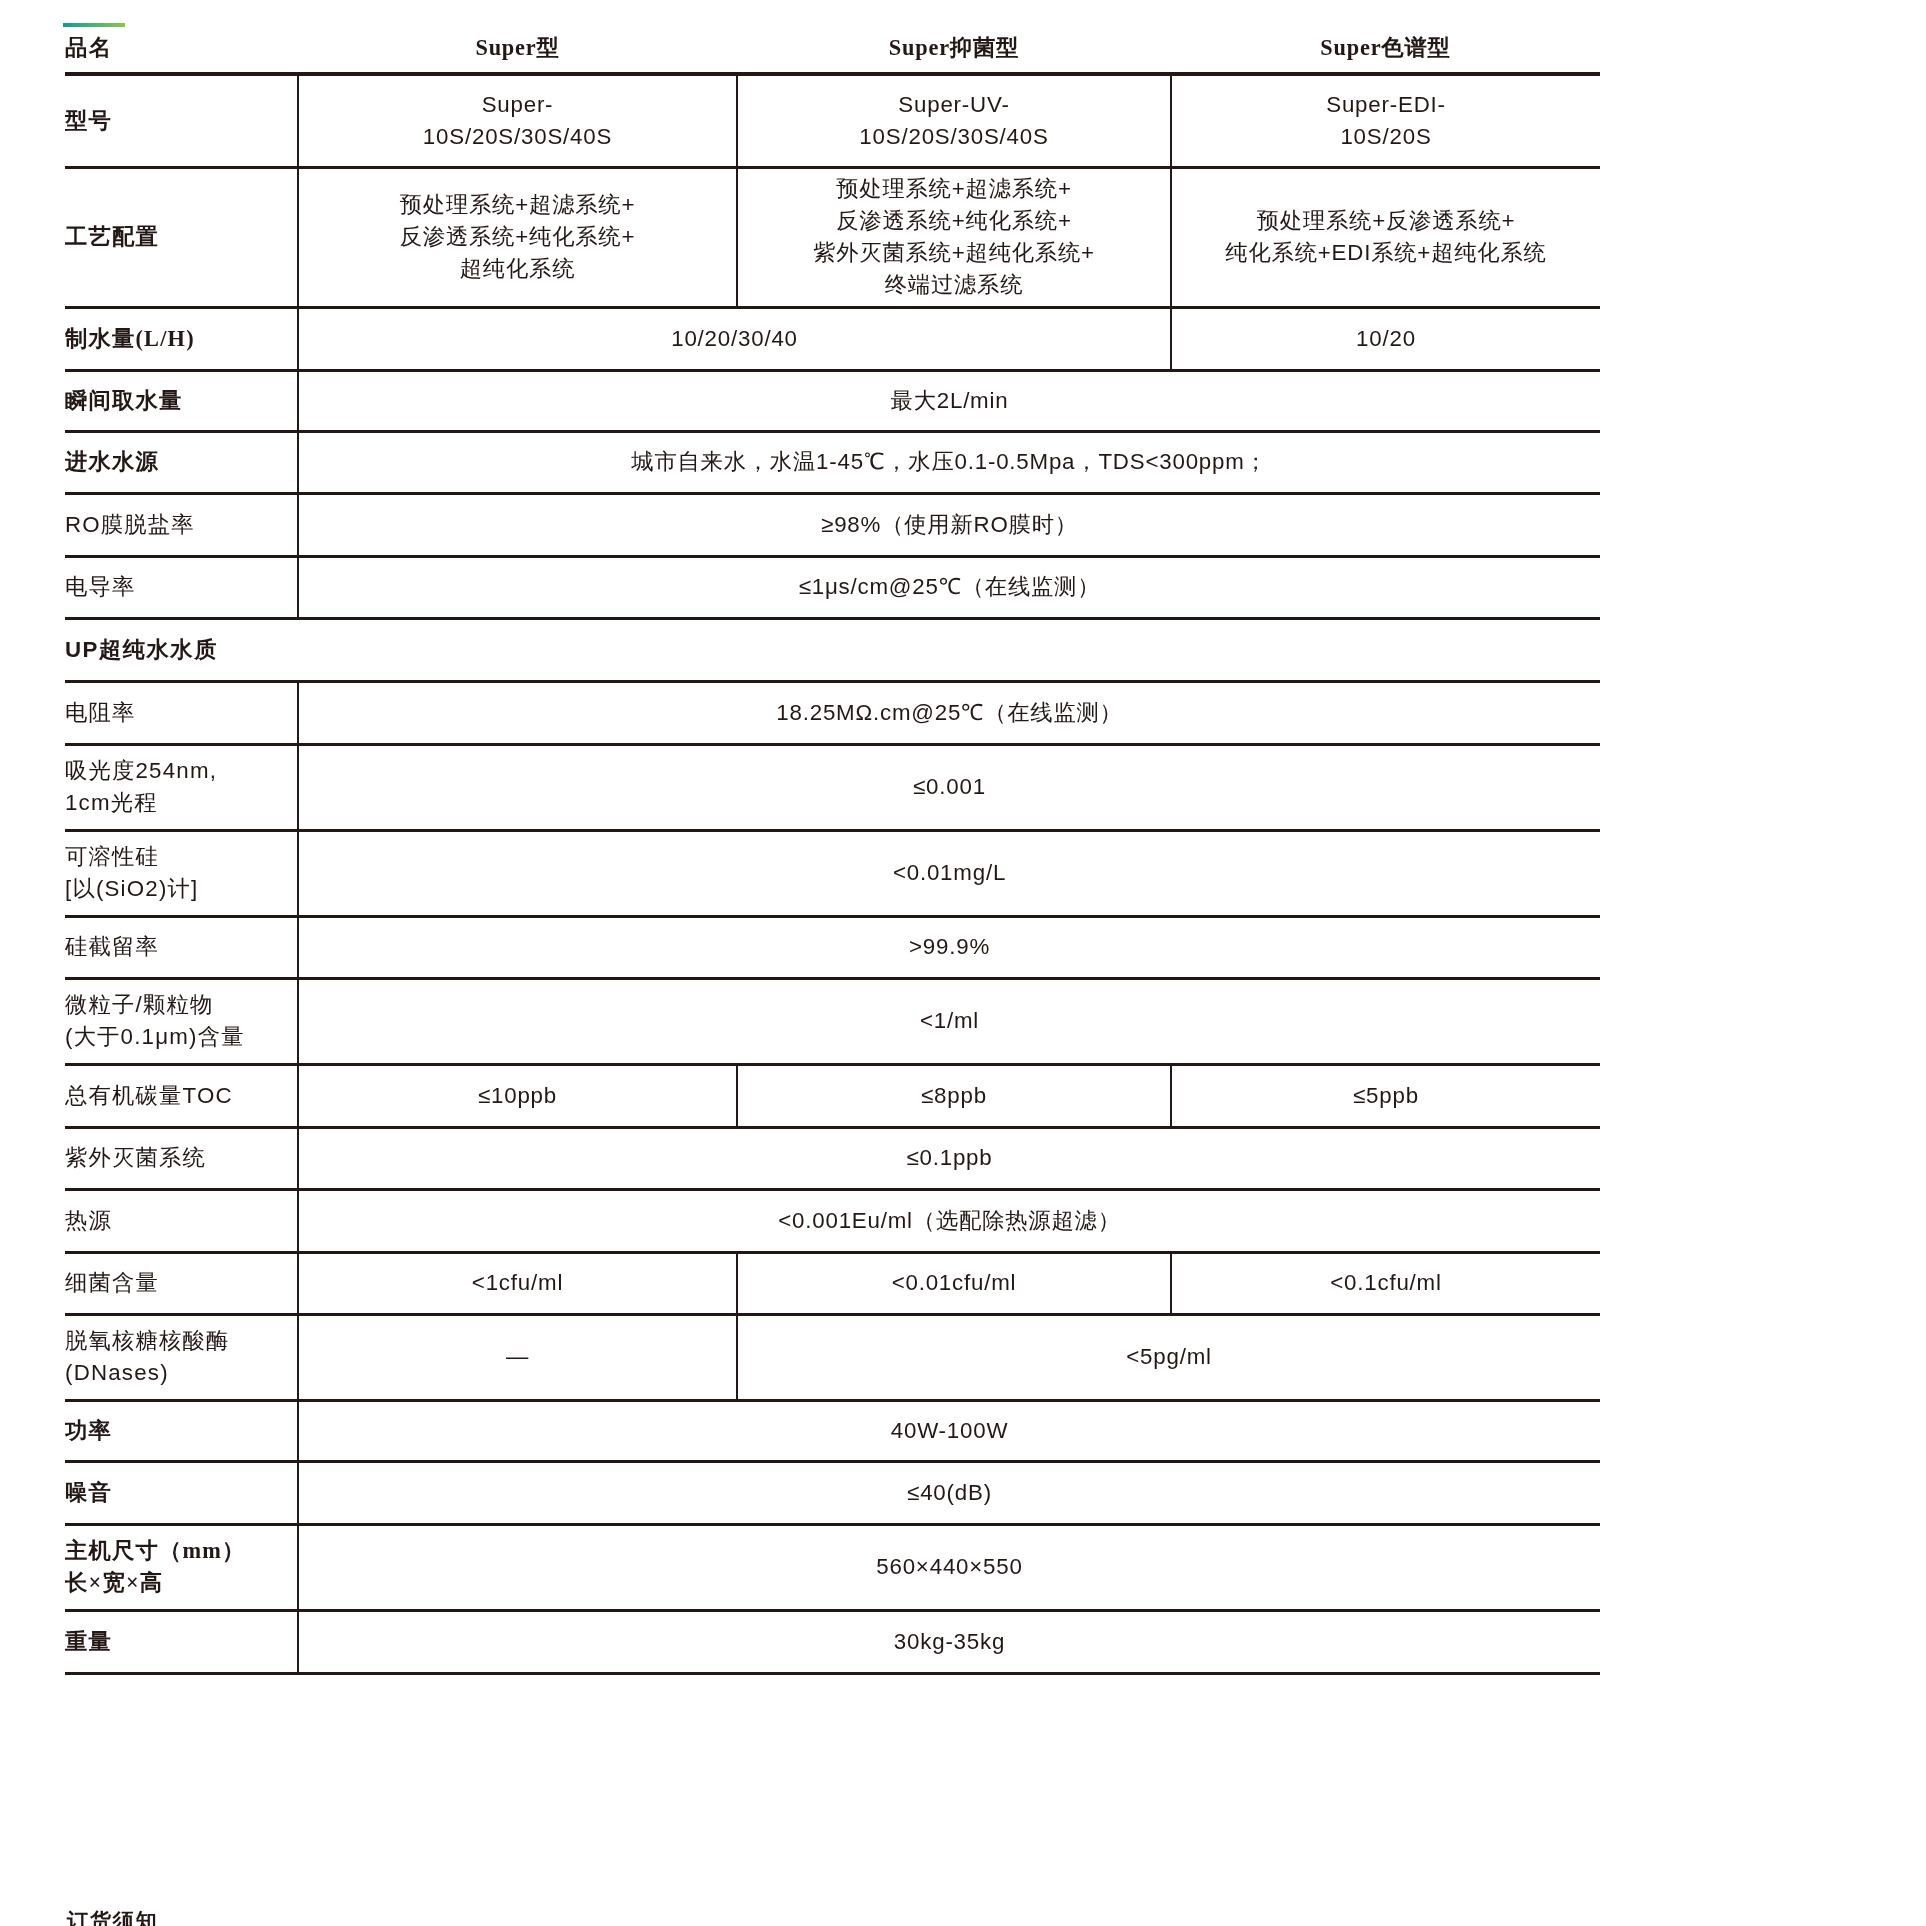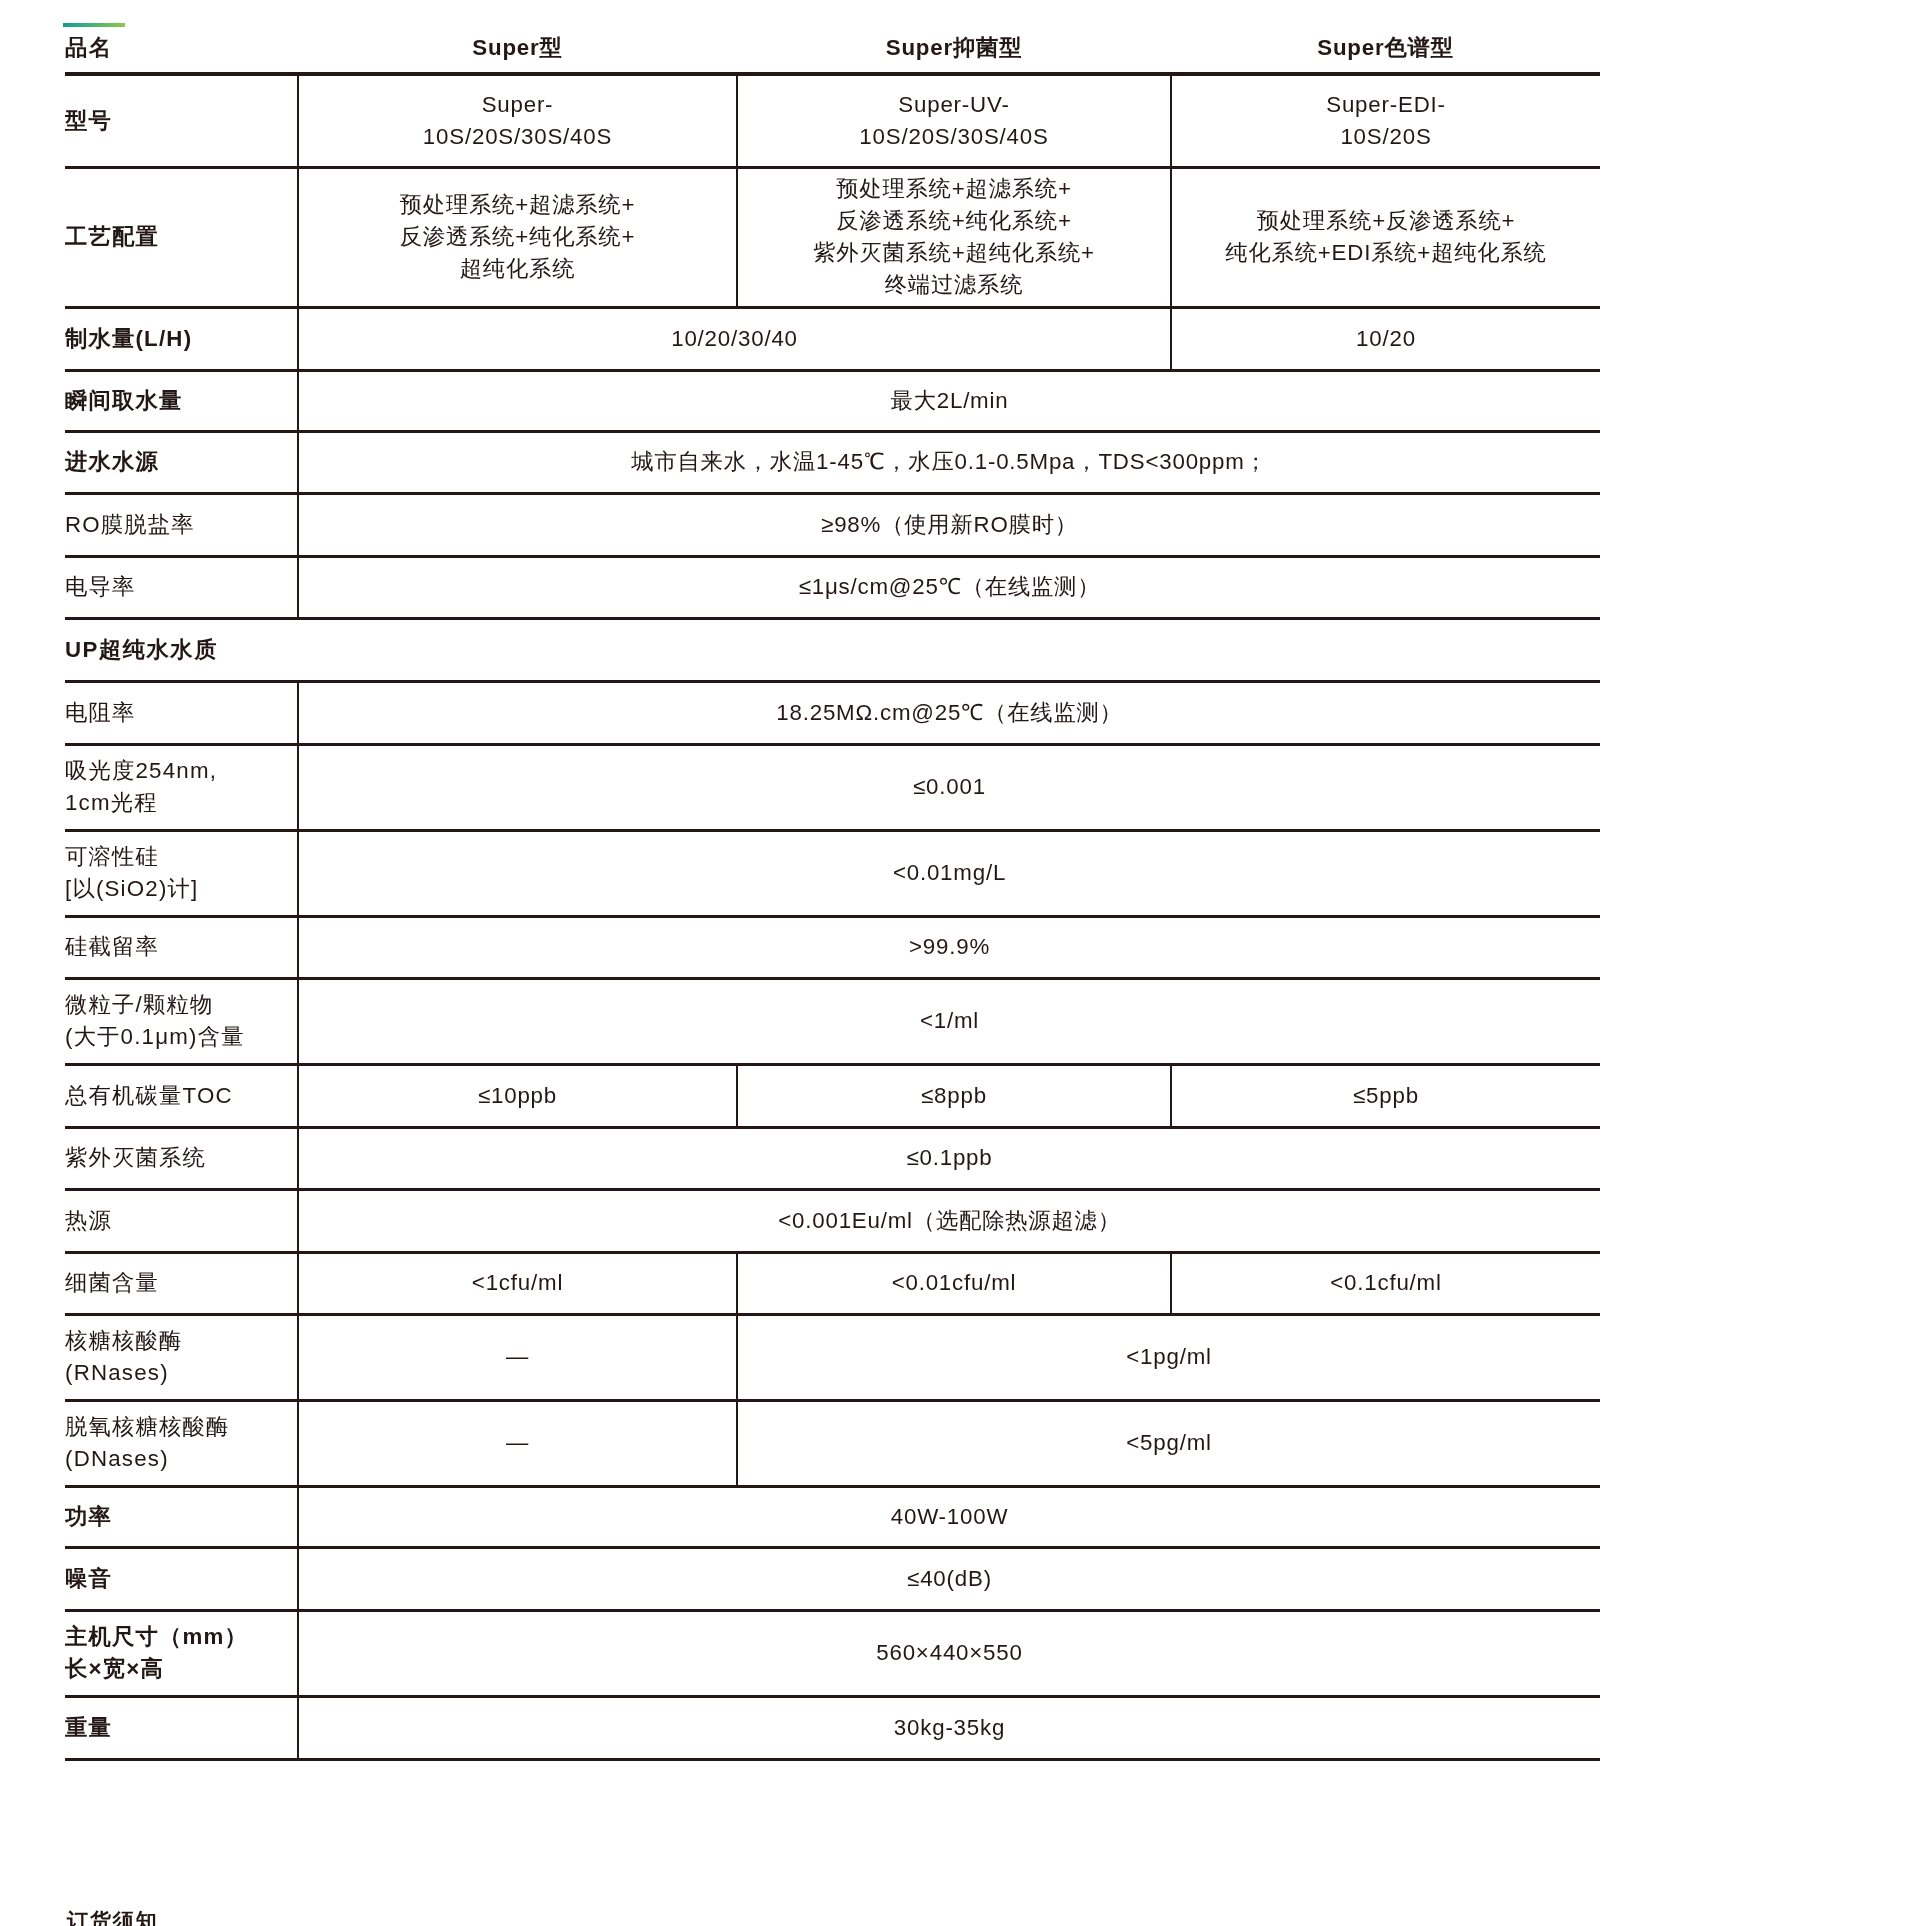--- a/index.html
+++ b/index.html
@@ -46,21 +46,21 @@
   td.lbl {
     text-align: left;
     padding-left: 9.2px;
     letter-spacing: 1.2px;
   }
   td.val {
     text-align: center;
     letter-spacing: 0.8px;
   }
   td.bl { border-left: 2.7px solid #231815; }
-  .b { font-weight: bold; }
+  .b { font-weight: bold; font-family: Liberation Serif, serif; }
   td.section {
     font-weight: bold;
     text-align: left;
     padding-left: 9.2px;
     letter-spacing: 1.5px;
   }
   td.head-label {
     font-weight: bold;
     text-align: left;
     padding-left: 9.2px;
@@ -205,26 +205,20 @@
       <td class="val bl" colspan="3">&lt;0.001Eu/ml（选配除热源超滤）</td>
     </tr>
 
     <tr class="hr" style="height:62px">
       <td class="lbl">细菌含量</td>
       <td class="val bl">&lt;1cfu/ml</td>
       <td class="val bl">&lt;0.01cfu/ml</td>
       <td class="val bl">&lt;0.1cfu/ml</td>
     </tr>
 
-    <tr class="hr" style="height:86px">
-      <td class="lbl">核糖核酸酶
-(RNases)</td>
-      <td class="val bl">—</td>
-      <td class="val bl" colspan="2">&lt;1pg/ml</td>
-    </tr>
 
     <tr class="hr" style="height:86px">
       <td class="lbl">脱氧核糖核酸酶
 (DNases)</td>
       <td class="val bl">—</td>
       <td class="val bl" colspan="2">&lt;5pg/ml</td>
     </tr>
 
 
     <tr class="hr" style="height:61px">

